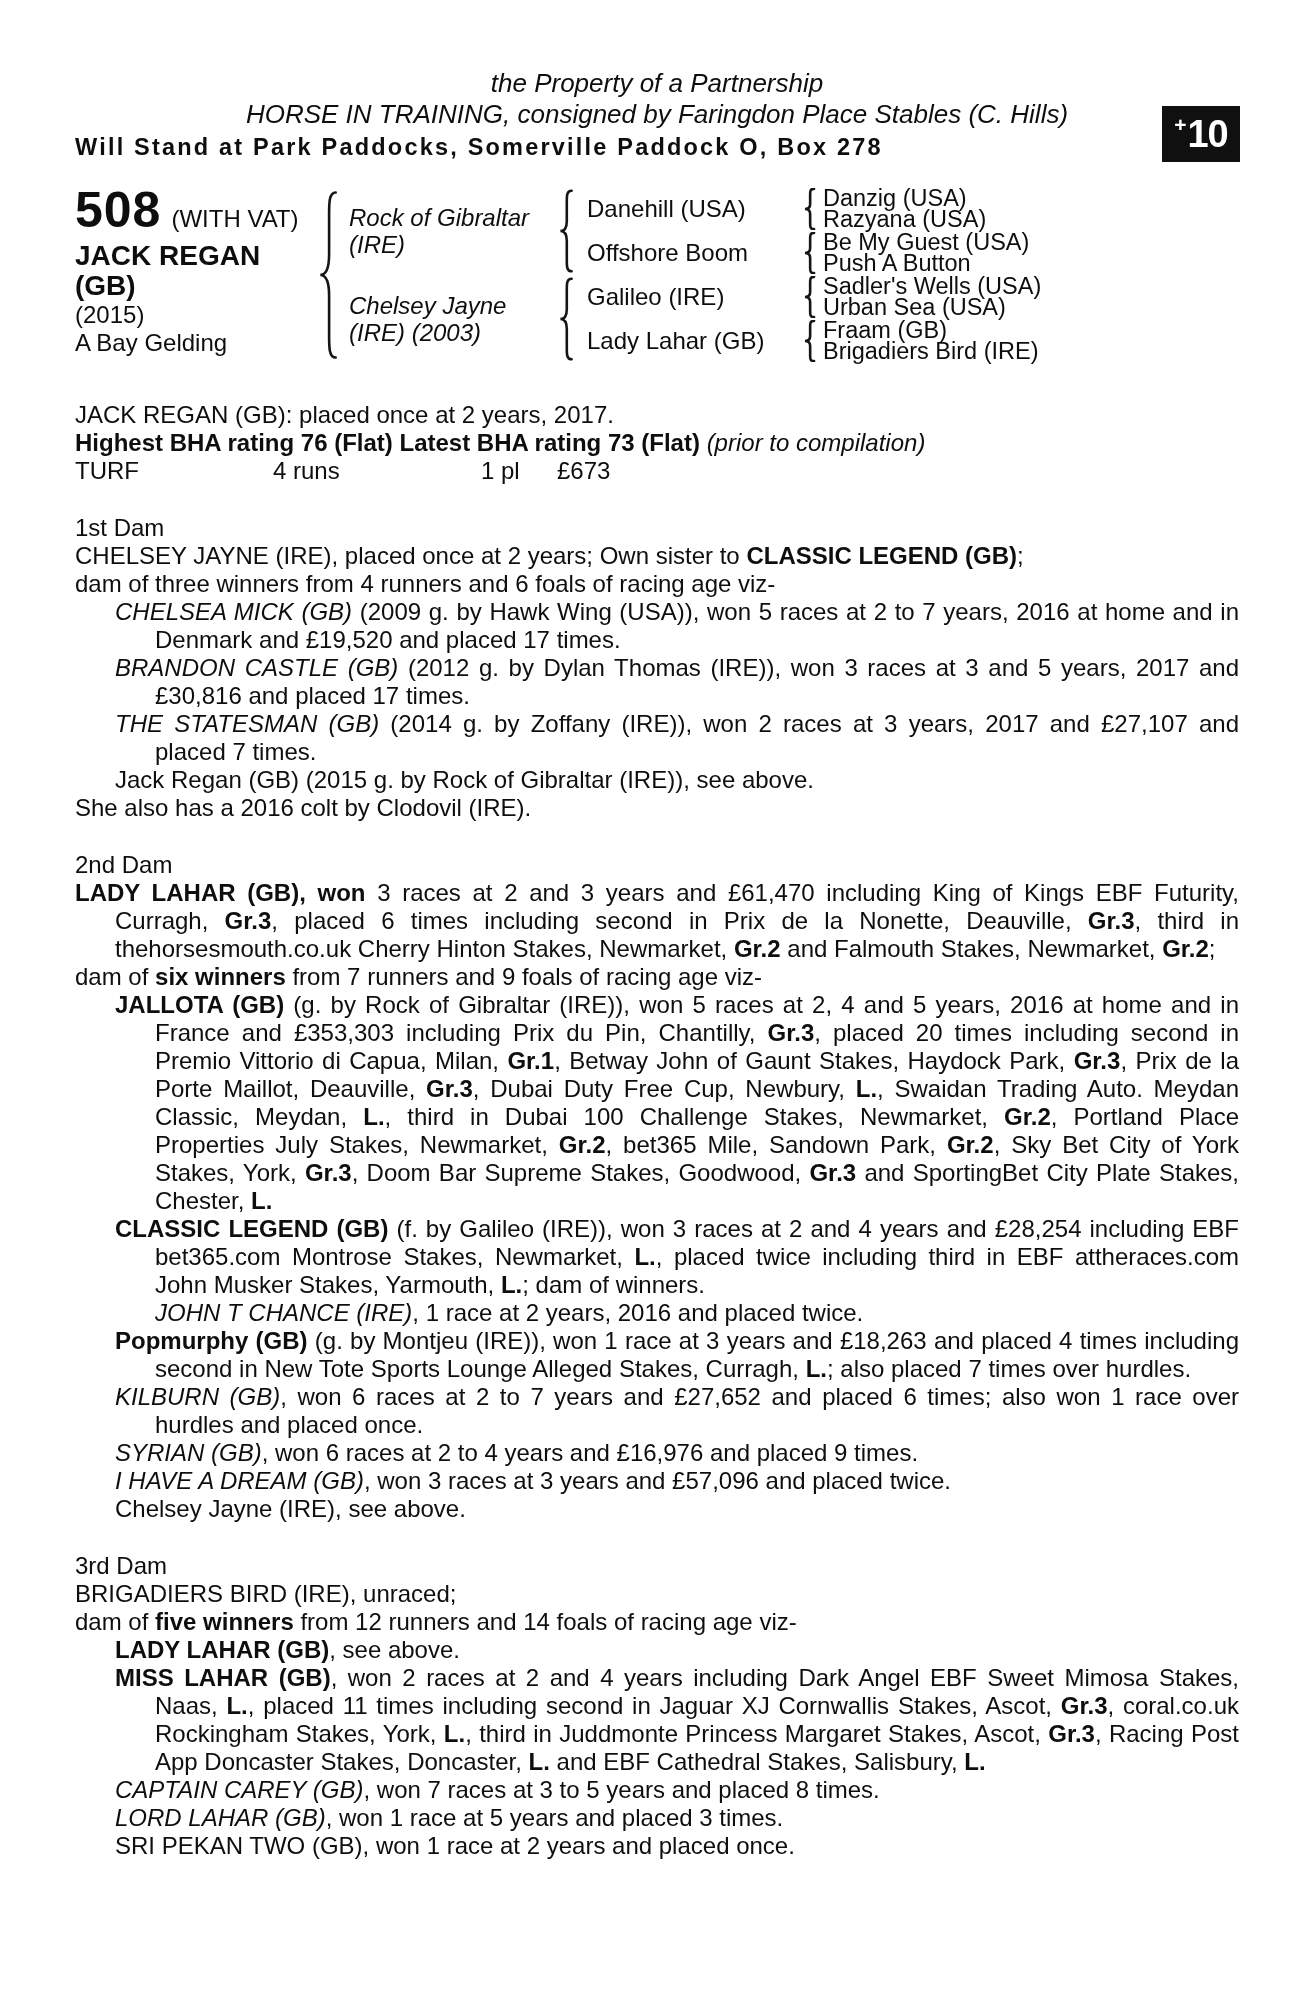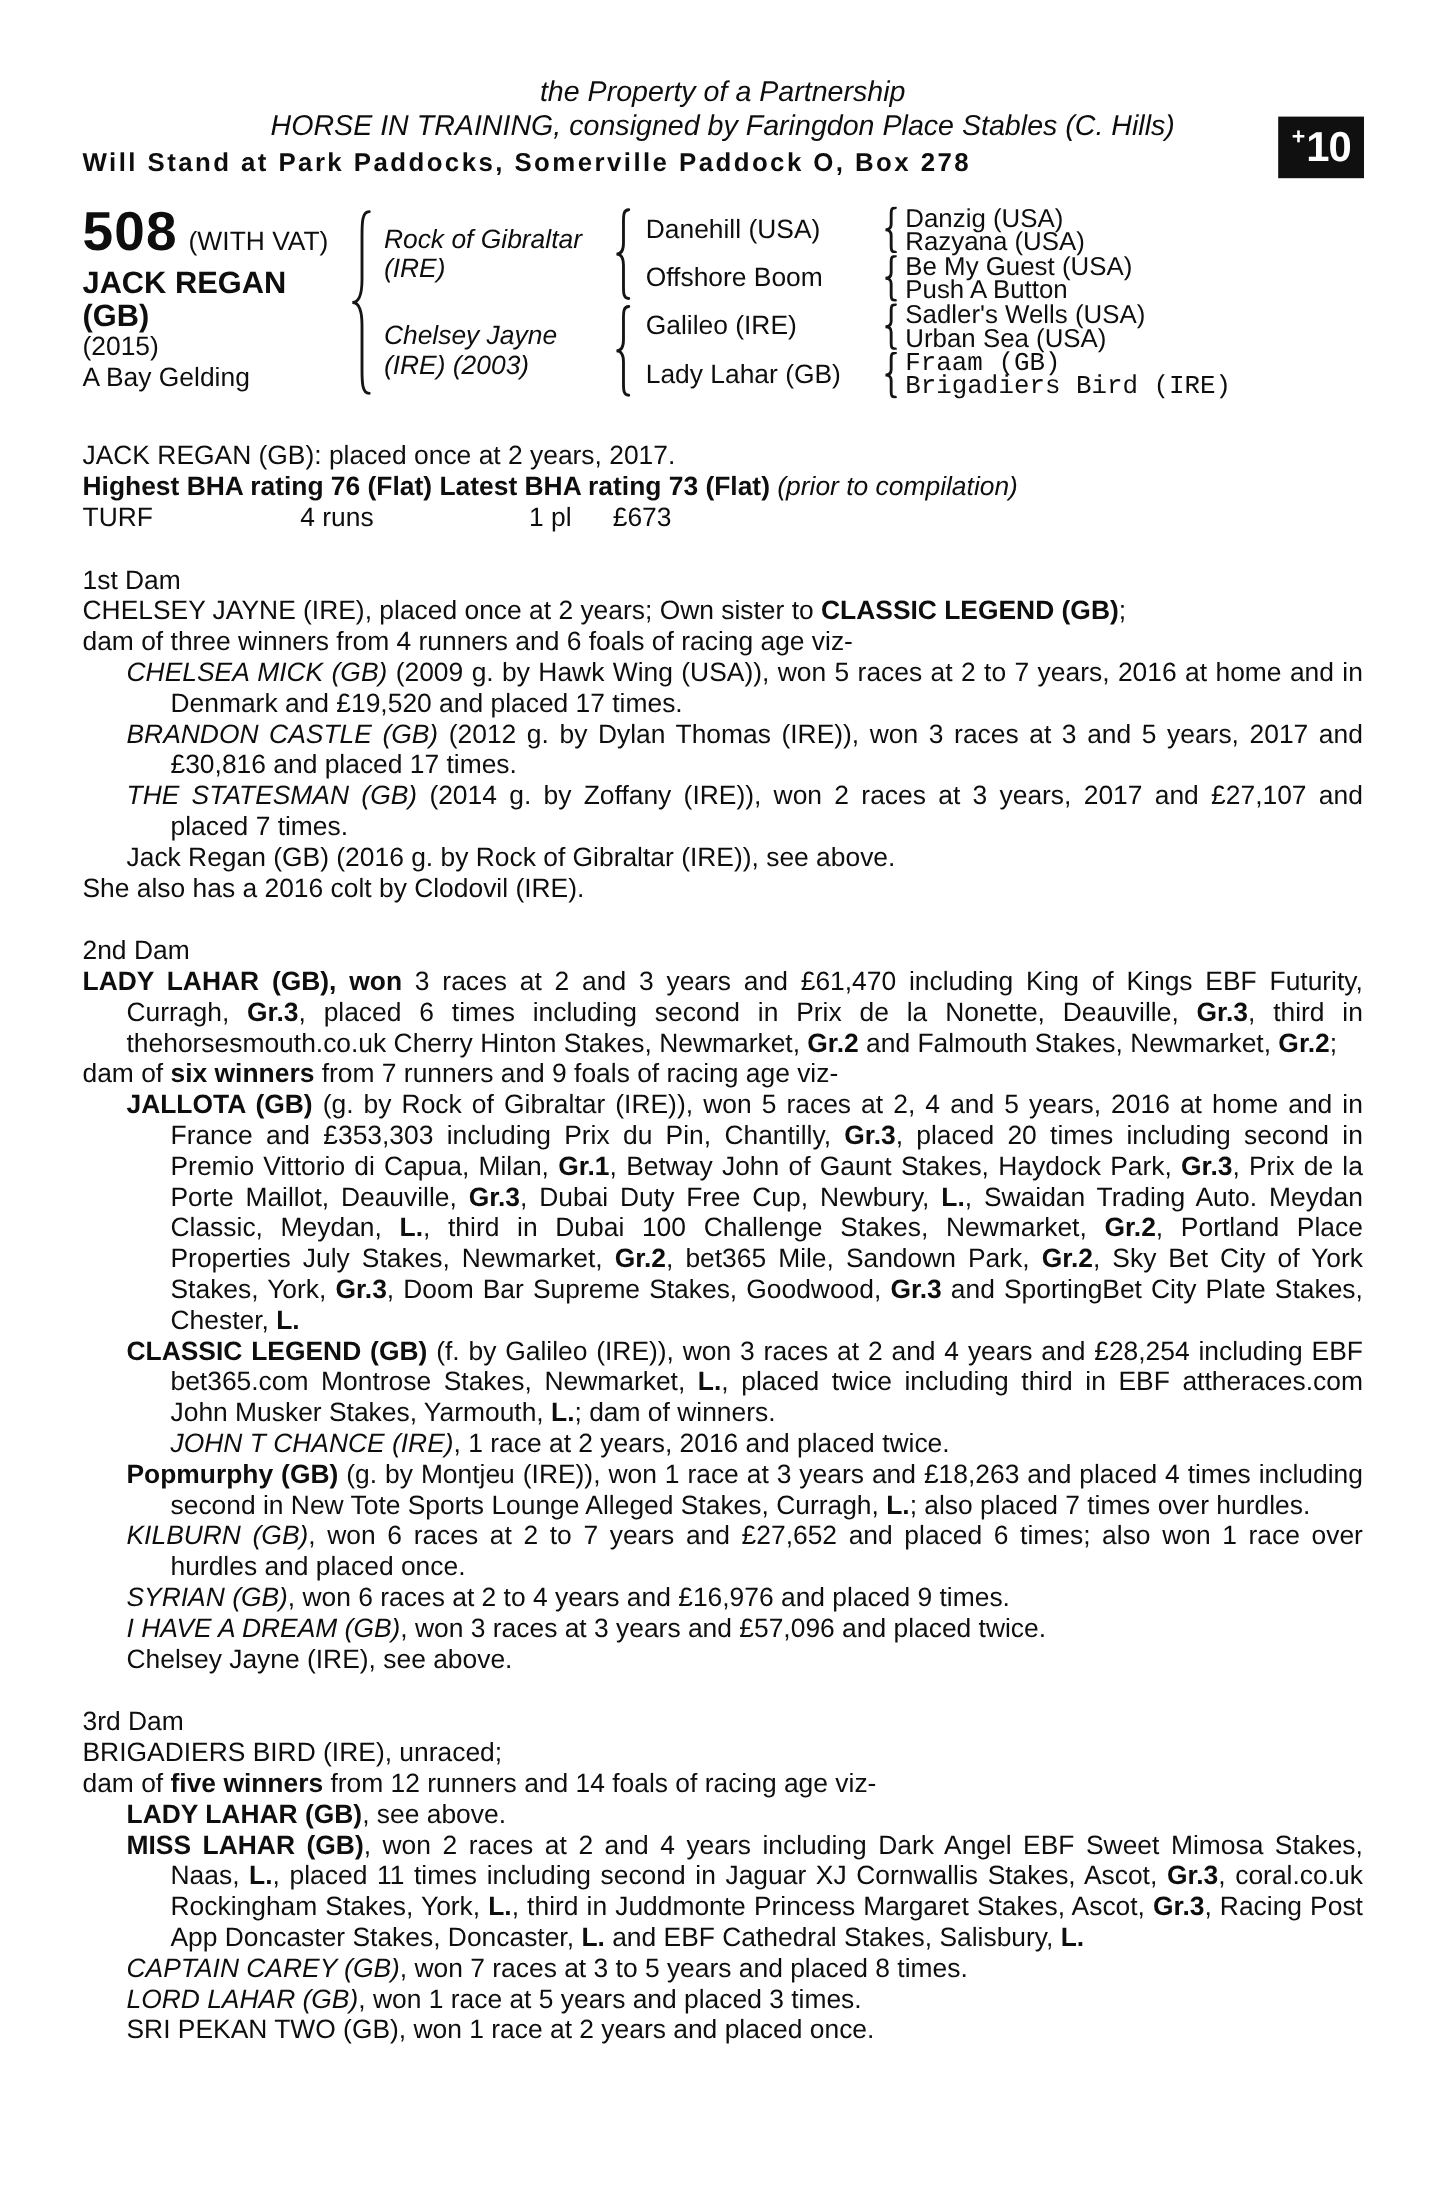--- a/index.html
+++ b/index.html
@@ -30,21 +30,21 @@
   .tree{flex:1;display:grid;grid-template-columns:26px 210px 30px 222px 1fr;grid-template-rows:repeat(4,44px);}
   .brace path{fill:none;stroke:#151515;stroke-width:2.6;vector-effect:non-scaling-stroke;stroke-linecap:round;}
   .b-big{grid-column:1;grid-row:1/5;align-self:center;justify-self:center;}
   .b-mid{grid-column:3;align-self:center;justify-self:center;}
   .bm1{grid-row:1/3;} .bm2{grid-row:3/5;}
   .g1{grid-column:2;align-self:center;line-height:27px;padding-left:8px;font-style:italic;}
   .g1a{grid-row:1/3;} .g1b{grid-row:3/5;}
   .g2{grid-column:4;align-self:center;line-height:26px;padding-left:6px;}
   .g2r1{grid-row:1;} .g2r2{grid-row:2;} .g2r3{grid-row:3;} .g2r4{grid-row:4;}
   .pair{grid-column:5;display:flex;align-items:center;gap:7px;}
-  .pr1{grid-row:1;} .pr2{grid-row:2;} .pr3{grid-row:3;} .pr4{grid-row:4;font-family:Liberation Mono, monospace;}
+  .pr1{grid-row:1;} .pr2{grid-row:2;} .pr3{grid-row:3;} .pr4{grid-row:4;}
   .pair-names div{font-size:23.5px;line-height:21.5px;white-space:nowrap;}
   
   .race-record{margin-top:38px;}
   .race-record p{margin:0;}
   .rr-rating{margin-top:27px;}
   .rr-rating .b{font-weight:bold;}
   .rr-rating .i{font-style:italic;}
   .rr-stats{display:flex;line-height:28px;}
   .st-surface{width:198px;flex:none;}
   .st-runs{width:208px;flex:none;}
@@ -154,21 +154,21 @@
     </div>
   </section>
 
   <section class="section">
     <div class="sec-h">1st Dam</div>
     <p class="p-flush"><span>CHELSEY JAYNE (IRE), placed once at 2 years; Own sister to </span><span style="font-weight: bold;">CLASSIC LEGEND (GB)</span><span>;</span></p>
     <p class="p-flush"><span>dam of </span><span style="font-weight: normal;">three winners</span><span> from 4 runners and 6 foals of racing age viz-</span></p>
     <p class="p-e1"><span style="font-style: italic;">CHELSEA MICK (GB)</span><span> (2009 g. by Hawk Wing (USA)), won 5 races at 2 to 7 years, 2016 at home and in Denmark and £19,520 and placed 17 times.</span></p>
     <p class="p-e1"><span style="font-style: italic;">BRANDON CASTLE (GB)</span><span> (2012 g. by Dylan Thomas (IRE)), won 3 races at 3 and 5 years, 2017 and £30,816 and placed 17 times.</span></p>
     <p class="p-e1"><span style="font-style: italic;">THE STATESMAN (GB)</span><span> (2014 g. by Zoffany (IRE)), won 2 races at 3 years, 2017 and £27,107 and placed 7 times.</span></p>
-    <p class="p-e1"><span>Jack Regan (GB) (2016 g. by Rock of Gibraltar (IRE)), see above.</span></p>
+    <p class="p-e1"><span>Jack Regan (GB) (2015 g. by Rock of Gibraltar (IRE)), see above.</span></p>
     <p class="p-flush"><span>She also has a 2016 colt by Clodovil (IRE).</span></p>
   </section>
 
   <section class="section">
     <div class="sec-h">2nd Dam</div>
     <p class="p-hang0"><span style="font-weight: bold;">LADY LAHAR (GB), won</span><span> 3 races at 2 and 3 years and £61,470 including King of Kings EBF Futurity, Curragh, </span><span style="font-weight: bold;">Gr.3</span><span>, placed 6 times including second in Prix de la Nonette, Deauville, </span><span style="font-weight: bold;">Gr.3</span><span>, third in thehorsesmouth.co.uk Cherry Hinton Stakes, Newmarket, </span><span style="font-weight: bold;">Gr.2</span><span> and Falmouth Stakes, Newmarket, </span><span style="font-weight: bold;">Gr.2</span><span>;</span></p>
     <p class="p-flush"><span>dam of </span><span style="font-weight: bold;">six winners</span><span> from 7 runners and 9 foals of racing age viz-</span></p>
     <p class="p-e1"><span style="font-weight: bold;">JALLOTA (GB)</span><span> (g. by Rock of Gibraltar (IRE)), won 5 races at 2, 4 and 5 years, 2016 at home and in France and £353,303 including Prix du Pin, Chantilly, </span><span style="font-weight: bold;">Gr.3</span><span>, placed 20 times including second in Premio Vittorio di Capua, Milan, </span><span style="font-weight: bold;">Gr.1</span><span>, Betway John of Gaunt Stakes, Haydock Park, </span><span style="font-weight: bold;">Gr.3</span><span>, Prix de la Porte Maillot, Deauville, </span><span style="font-weight: bold;">Gr.3</span><span>, Dubai Duty Free Cup, Newbury, </span><span style="font-weight: bold;">L.</span><span>, Swaidan Trading Auto. Meydan Classic, Meydan, </span><span style="font-weight: bold;">L.</span><span>, third in Dubai 100 Challenge Stakes, Newmarket, </span><span style="font-weight: bold;">Gr.2</span><span>, Portland Place Properties July Stakes, Newmarket, </span><span style="font-weight: bold;">Gr.2</span><span>, bet365 Mile, Sandown Park, </span><span style="font-weight: bold;">Gr.2</span><span>, Sky Bet City of York Stakes, York, </span><span style="font-weight: bold;">Gr.3</span><span>, Doom Bar Supreme Stakes, Goodwood, </span><span style="font-weight: bold;">Gr.3</span><span> and SportingBet City Plate Stakes, Chester, </span><span style="font-weight: bold;">L.</span></p>
     <p class="p-e1"><span style="font-weight: bold;">CLASSIC LEGEND (GB)</span><span> (f. by Galileo (IRE)), won 3 races at 2 and 4 years and £28,254 including EBF bet365.com Montrose Stakes, Newmarket, </span><span style="font-weight: bold;">L.</span><span>, placed twice including third in EBF attheraces.com John Musker Stakes, Yarmouth, </span><span style="font-weight: bold;">L.</span><span>; dam of winners.</span></p>
     <p class="p-e2"><span style="font-style: italic;">JOHN T CHANCE (IRE)</span><span>, 1 race at 2 years, 2016 and placed twice.</span></p>

